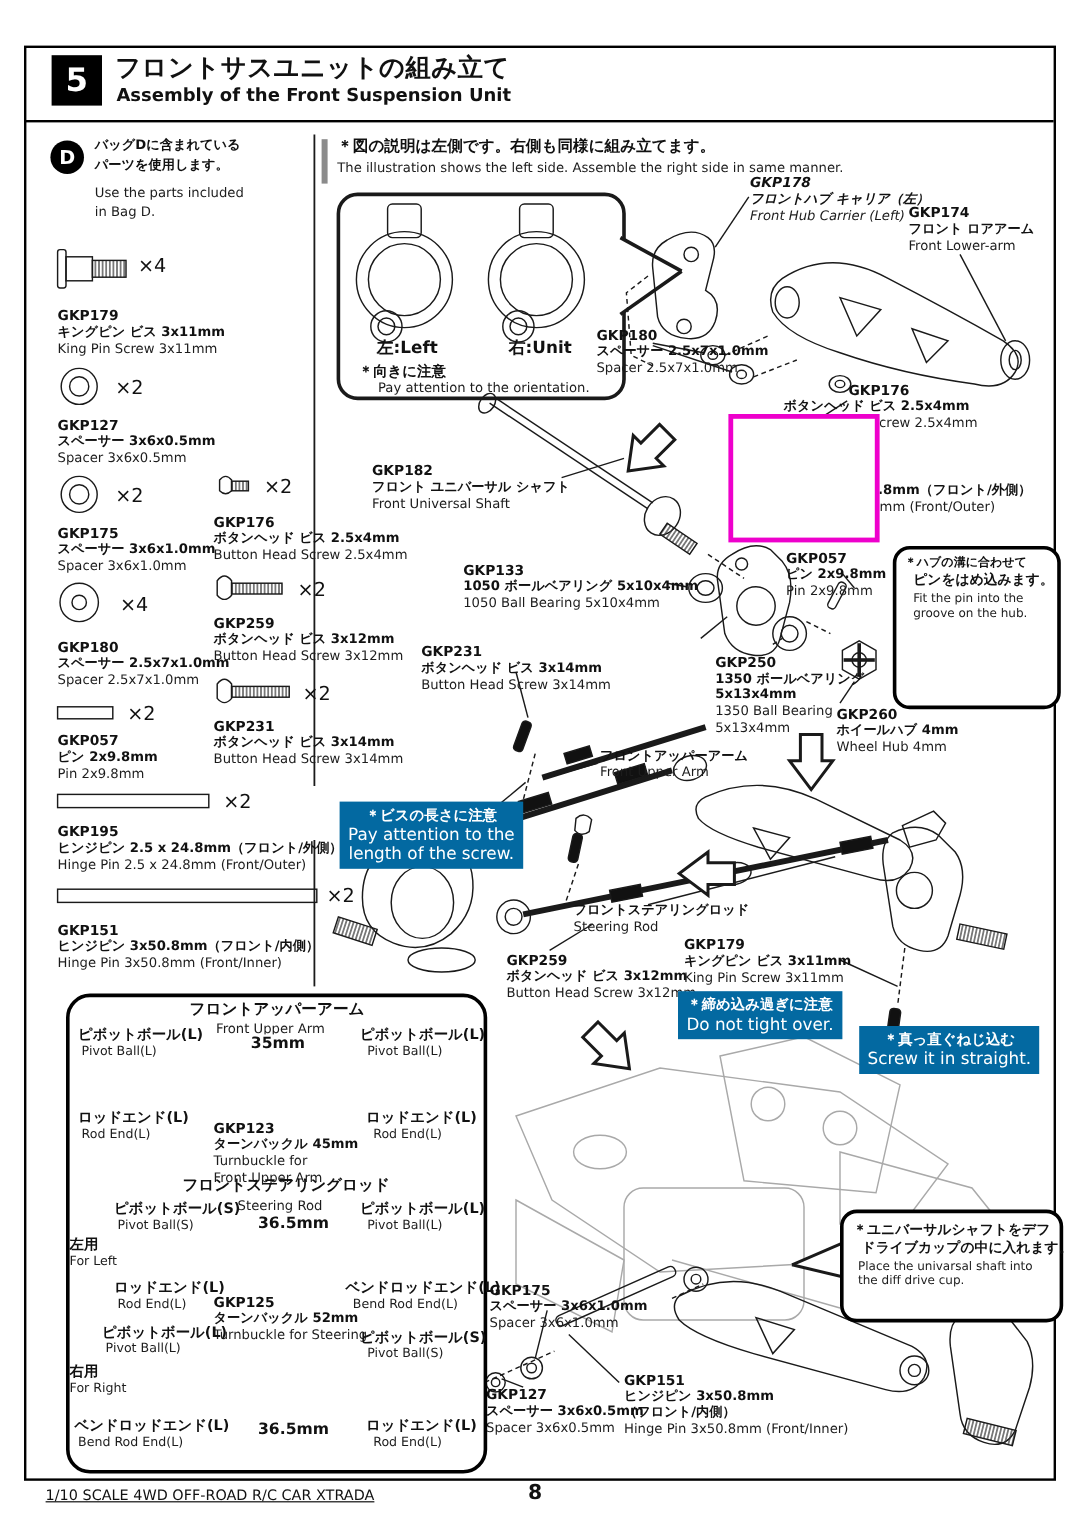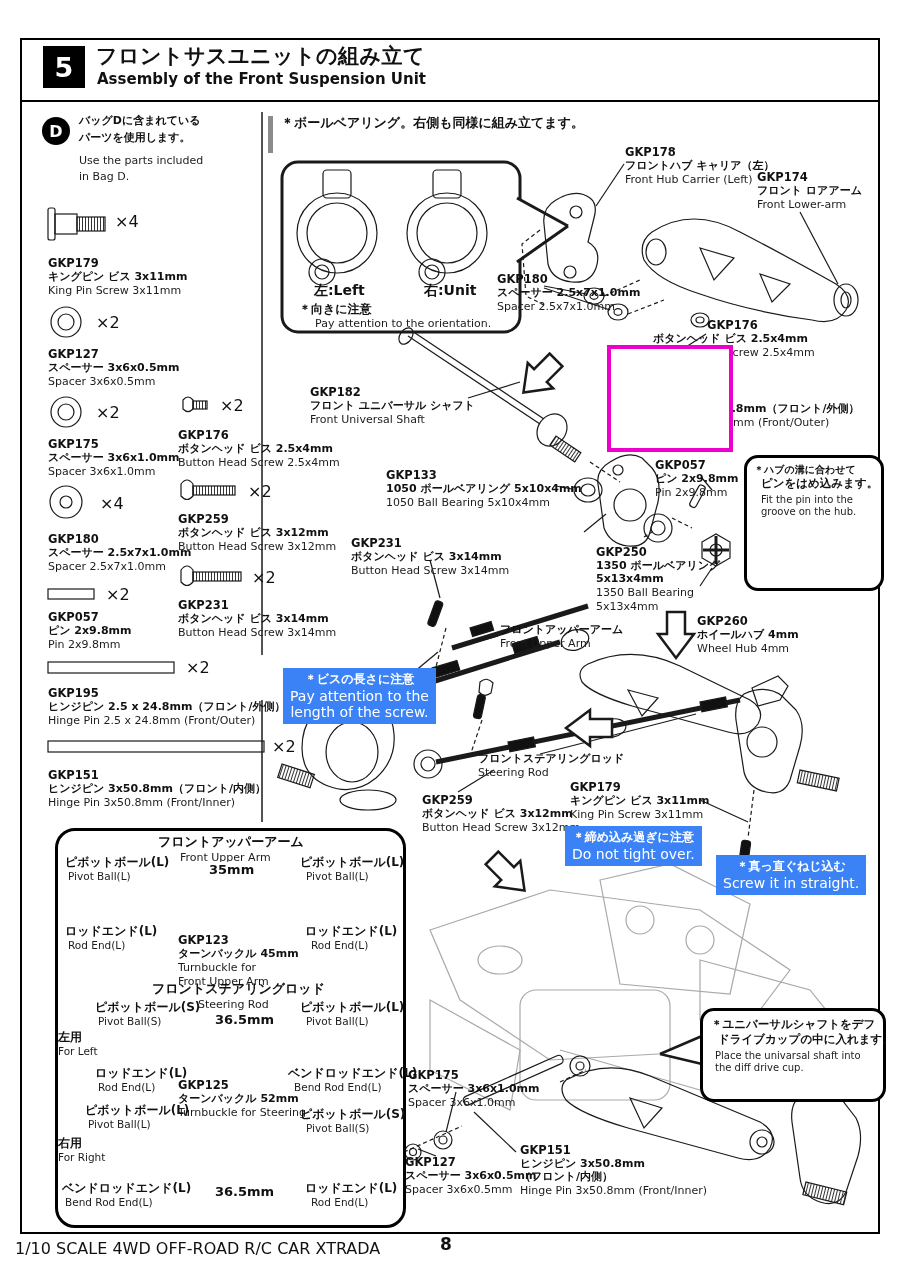--- a/index.html
+++ b/index.html
@@ -17,28 +17,28 @@
   .bag-circle{left:42px;top:117px;width:28px;height:28px;border-radius:50%;background:#000;color:#fff;
               display:flex;align-items:center;justify-content:center;font-weight:bold;font-size:16px;}
   .jp{font-weight:bold;font-size:11px;line-height:1.18;white-space:nowrap;}
   .jp-sm{font-weight:bold;font-size:12px;line-height:1.2;white-space:nowrap;}
   .en{font-size:11px;line-height:1.25;color:#1c1c1c;white-space:nowrap;}
   .en-sm{font-size:10.5px;line-height:1.25;color:#1c1c1c;white-space:nowrap;}
   .code{font-weight:bold;font-size:11.5px;line-height:1.3;white-space:nowrap;
         font-family:"DejaVu Sans","Liberation Sans",sans-serif;}
   .qty{font-size:16px;white-space:nowrap;}
   .callout span{display:block;}
-  .note-dark{background:#3b82f6;color:#fff;text-align:center;padding:3px 7px 4px;z-index:3;}
+  .note-dark{background:#0369a1;color:#fff;text-align:center;padding:3px 7px 4px;z-index:3;}
   .note-dark .nd-jp{display:block;font-weight:bold;font-size:12px;color:#fff;white-space:nowrap;}
   .note-dark .nd-en{display:block;font-size:14px;color:#fff;line-height:1.15;white-space:nowrap;}
   .bubble{background:#fff;border:3px solid #000;border-radius:14px;z-index:3;}
   .detail-box{left:55px;top:828px;width:345px;height:394px;border:3px solid #000;border-radius:20px;background:#fff;z-index:2;}
   .hl-box{left:607px;top:345px;width:118px;height:99px;border:4px solid #ee00cc;background:#fff;z-index:5;}
   .notebar{left:268px;top:116px;width:5px;height:37px;background:#8b8b8b;}
-  .footer-left{left:15px;top:1239px;font-size:16px;}
+  .footer-left{left:38px;top:1239px;font-size:12px;text-decoration:underline;}
   .page-num{left:440px;top:1234px;font-size:17px;font-weight:bold;}
 </style>
 </head>
 <body>
 
 <div class="page">
 
   <svg class="abs" width="900" height="1273" viewBox="0 0 900 1273" style="left:0;top:0;z-index:1;">
     <defs>
       <pattern id="thr" width="3" height="30" patternUnits="userSpaceOnUse">
@@ -366,21 +366,22 @@
 
   <div class="abs bag-circle z2">
       <span>D</span>
     </div>
   <div class="abs jp z2" style="left:79px;top:115px;">バッグDに含まれている</div>
   <div class="abs jp z2" style="left:79px;top:132px;">パーツを使用します。</div>
   <div class="abs en z2" style="left:79px;top:154px;">Use the parts included</div>
   <div class="abs en z2" style="left:79px;top:170px;">in Bag D.</div>
 
   <div class="abs notebar"></div>
-  <div class="abs jp z2" style="left:281px;top:115px;font-size:13px;">＊ボールベアリング。右側も同様に組み立てます。</div>
+  <div class="abs jp z2" style="left:281px;top:115px;font-size:13px;">＊図の説明は左側です。右側も同様に組み立てます。</div>
+  <div class="abs en z2" style="left:281px;top:133px;">The illustration shows the left side. Assemble the right side in same manner.</div>
 
   <div class="abs qty z2" style="left:115px;top:212px;">×4</div>
   <div class="abs callout z2" style="left:48px;top:256px;">
     <span class="code">GKP179</span>
     <span class="jp">キングピン ビス 3x11mm</span>
     <span class="en">King Pin Screw 3x11mm</span>
   </div>
 
   <div class="abs qty z2" style="left:96px;top:313px;">×2</div>
   <div class="abs callout z2" style="left:48px;top:347px;">
@@ -443,21 +444,21 @@
     <span class="code">GKP151</span>
     <span class="jp">ヒンジピン 3x50.8mm（フロント/内側）</span>
     <span class="en">Hinge Pin 3x50.8mm (Front/Inner)</span>
   </div>
 
   <div class="abs jp z2" style="left:314px;top:282px;font-size:14px;">左:Left</div>
   <div class="abs jp z2" style="left:424px;top:282px;font-size:14px;">右:Unit</div>
   <div class="abs jp-sm z2" style="left:299px;top:302px;">＊向きに注意</div>
   <div class="abs en z2" style="left:315px;top:317px;">Pay attention to the orientation.</div>
 
-  <div class="abs callout z2" style="left:625px;top:145px;">
+  <div class="abs callout z2" style="left:625px;top:145px;font-style:italic;">
     <span class="code">GKP178</span>
     <span class="jp">フロントハブ キャリア（左）</span>
     <span class="en">Front Hub Carrier (Left)</span>
   </div>
   <div class="abs callout z2" style="left:757px;top:170px;">
     <span class="code">GKP174</span>
     <span class="jp">フロント ロアアーム</span>
     <span class="en">Front Lower-arm</span>
   </div>
   <div class="abs callout z2" style="left:497px;top:272px;">
@@ -491,21 +492,21 @@
     <span class="jp">ピン 2x9.8mm</span>
     <span class="en">Pin 2x9.8mm</span>
   </div>
   <div class="abs callout z2" style="left:596px;top:545px;">
     <span class="code">GKP250</span>
     <span class="jp">1350 ボールベアリング</span>
     <span class="jp">5x13x4mm</span>
     <span class="en">1350 Ball Bearing</span>
     <span class="en">5x13x4mm</span>
   </div>
-  <div class="abs callout z2" style="left:697px;top:588px;margin-top:26px;">
+  <div class="abs callout z2" style="left:697px;top:588px;">
     <span class="code">GKP260</span>
     <span class="jp">ホイールハブ 4mm</span>
     <span class="en">Wheel Hub 4mm</span>
   </div>
   <div class="abs callout z2" style="left:351px;top:536px;">
     <span class="code">GKP231</span>
     <span class="jp">ボタンヘッド ビス 3x14mm</span>
     <span class="en">Button Head Screw 3x14mm</span>
   </div>
   <div class="abs callout z2" style="left:500px;top:624px;">

